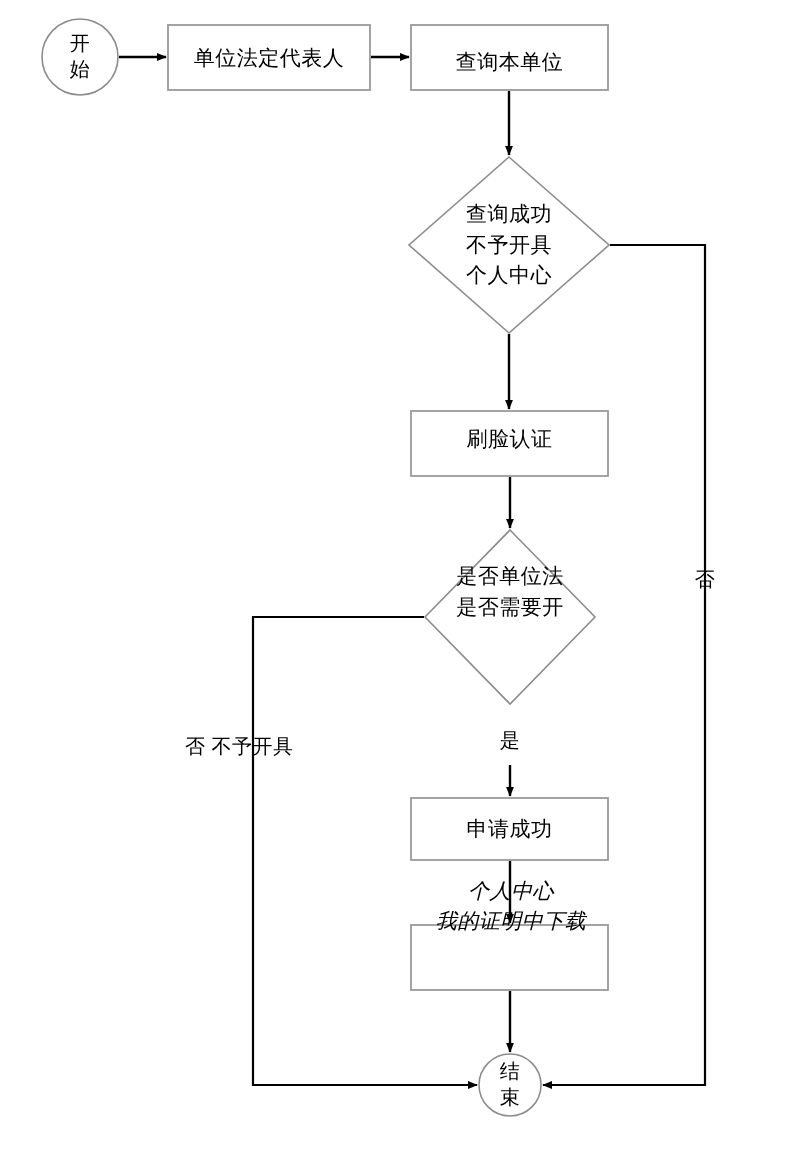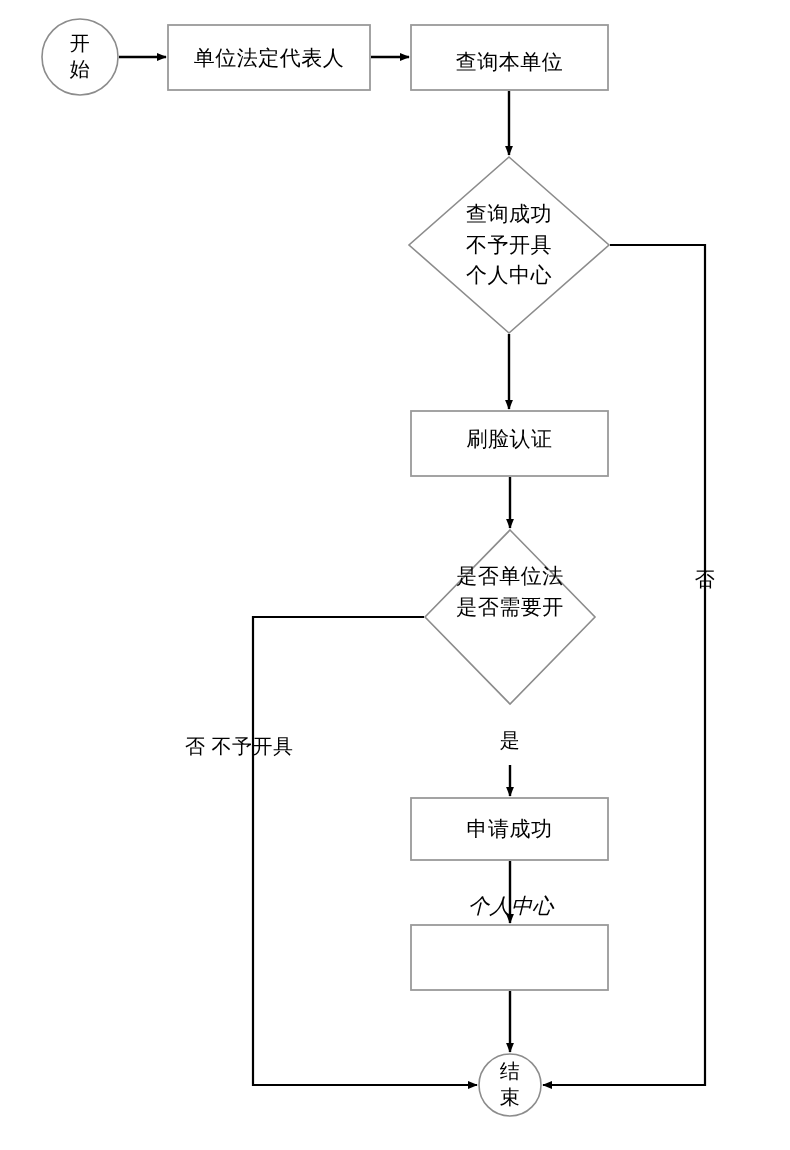--- a/index.html
+++ b/index.html
@@ -127,20 +127,21 @@
     <span>是否单位法</span>
     <span>是否需要开</span>
   </div>
 
   <div class="node-text" style="left:411px; top:798px; width:197px; height:62px;">
     <span>申请成功</span>
   </div>
 
   <div class="node-text" style="left:411px; top:873px; width:200px; height:65px;font-style:italic;">
     <span>个人中心</span>
+    <span>我的证明中下载</span>
   </div>
 
   <div class="node-text" style="left:472px; top:1047px; width:76px; height:76px; font-size:20px; line-height:1.28;">
     <span>结</span>
     <span>束</span>
   </div>
 
   <div class="edge-label" style="left:686px; top:565px; width:38px; text-align:center;">
     <span>否</span>
   </div>

